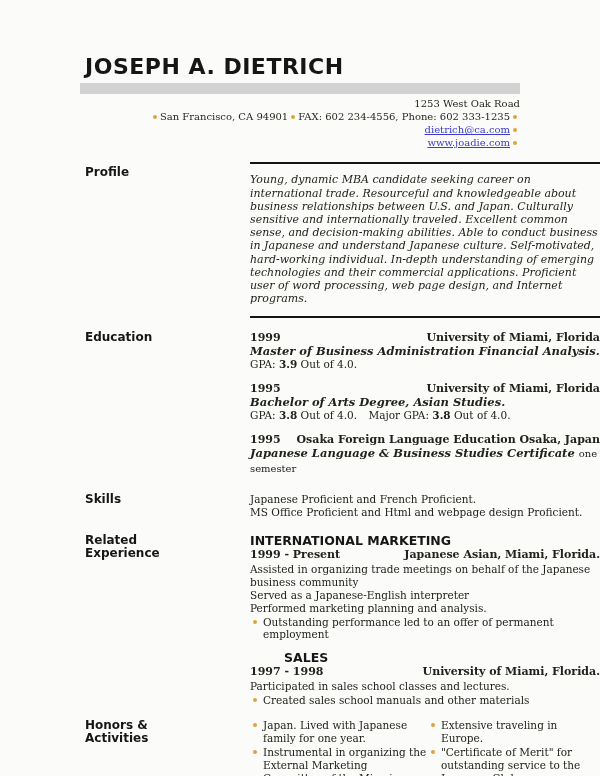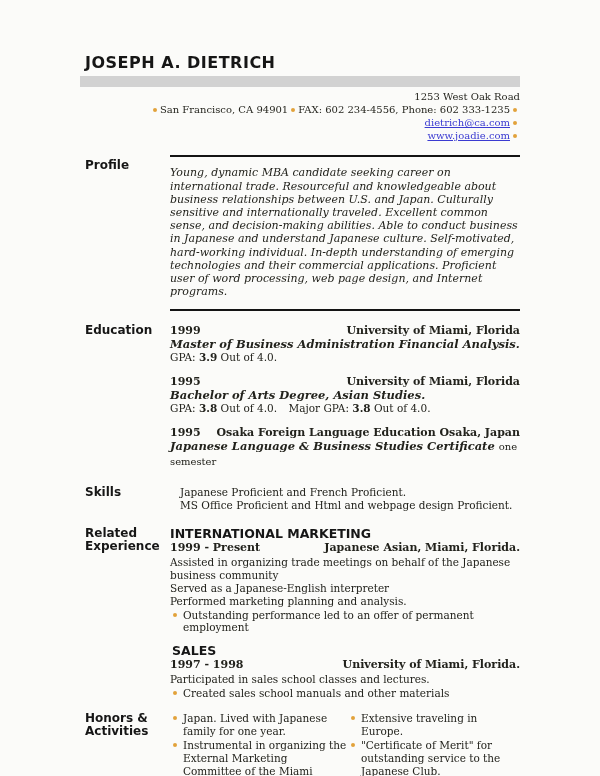--- a/index.html
+++ b/index.html
@@ -9,36 +9,36 @@
   html,body{background:#fff;}
   .page{
     width:600px;height:776px;overflow:hidden;position:relative;
     background:var(--bg);color:var(--ink);
     font-family:"DejaVu Serif", serif;
   }
   
   .name{
     margin:54px 80px 0 85px;
     font-family:"DejaVu Sans", sans-serif;
-    font-weight:bold;font-size:16px;letter-spacing:0.5px;color:#161616;
+    font-weight:bold;font-size:22px;letter-spacing:0.5px;color:#161616;
     line-height:1.15;
   }
   .bar{margin:4px 0 0 80px;width:440px;height:11px;background:var(--bar);}
   .contact{
     width:440px;margin-left:80px;margin-top:3px;text-align:right;
     font-size:10px;line-height:13px;color:#26261f;
   }
   .contact a{color:var(--link);text-decoration:underline;}
   .dot{
     display:inline-block;width:4px;height:4px;border-radius:50%;
     background:var(--accent);vertical-align:middle;margin:0 3px 2px 3px;
   }
   
   .sections{margin-left:85px;margin-top:13px;}
-  .row{display:flex;align-items:flex-start;}
+  .row{display:flex;align-items:flex-start;justify-content:space-between;}
   .lab{
     width:85px;flex:none;
     font-family:"DejaVu Sans", sans-serif;font-weight:bold;font-size:12px;
     line-height:13px;color:#161616;
   }
   .con{width:350px;flex:none;font-size:10.5px;color:#22221c;}
   
   .profile .con{
     border-top:2px solid #141414;border-bottom:2px solid #141414;
     padding:9px 0 11px 0;
@@ -62,21 +62,21 @@
   .job-title{
     font-family:"DejaVu Sans", sans-serif;font-weight:bold;font-size:12.5px;
     color:#161616;line-height:14px;
   }
   .job-head{display:flex;justify-content:space-between;font-weight:bold;font-size:11px;line-height:13px;margin-top:0;}
   .job-body{line-height:12.8px;margin-top:2px;}
   .blist{margin-top:1px;}
   .bitem{display:flex;line-height:12.8px;}
   .bitem .dot{flex:none;margin:4px 6px 0 3px;}
   .job2{margin-top:10px;}
-  .job2 .job-title{padding-left:2px;}
+  .job2 .job-title{padding-left:2px;margin-left:32px;}
   
   .honors{margin-top:12px;}
   .honors .con{display:flex;}
   .hcol1{width:178px;flex:none;}
   .hcol2{width:172px;flex:none;}
   .honors .bitem{margin-bottom:2px;}
 </style>
 </head>
 <body>
 

